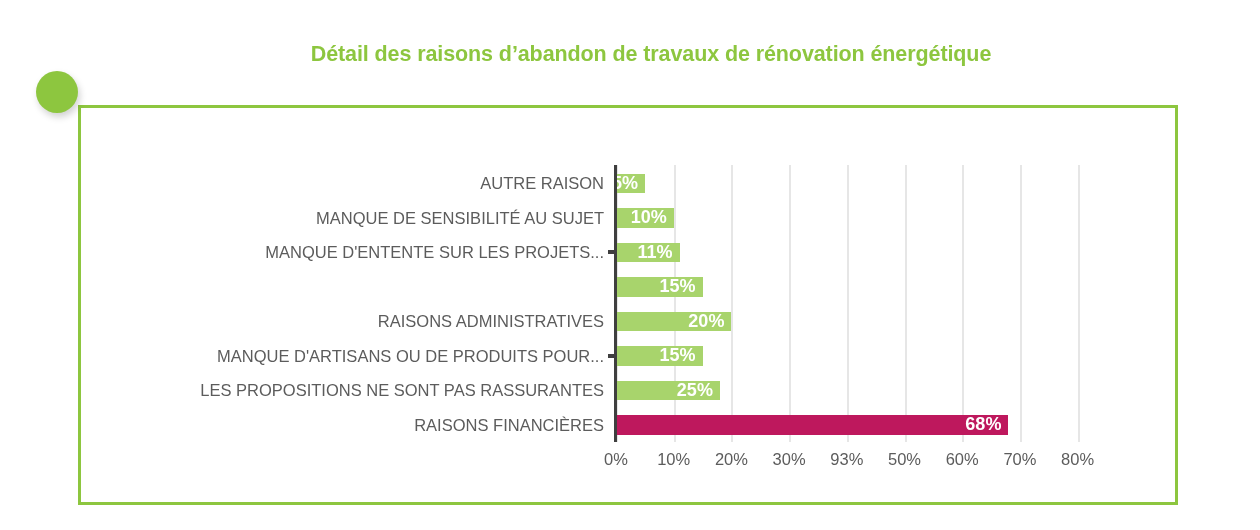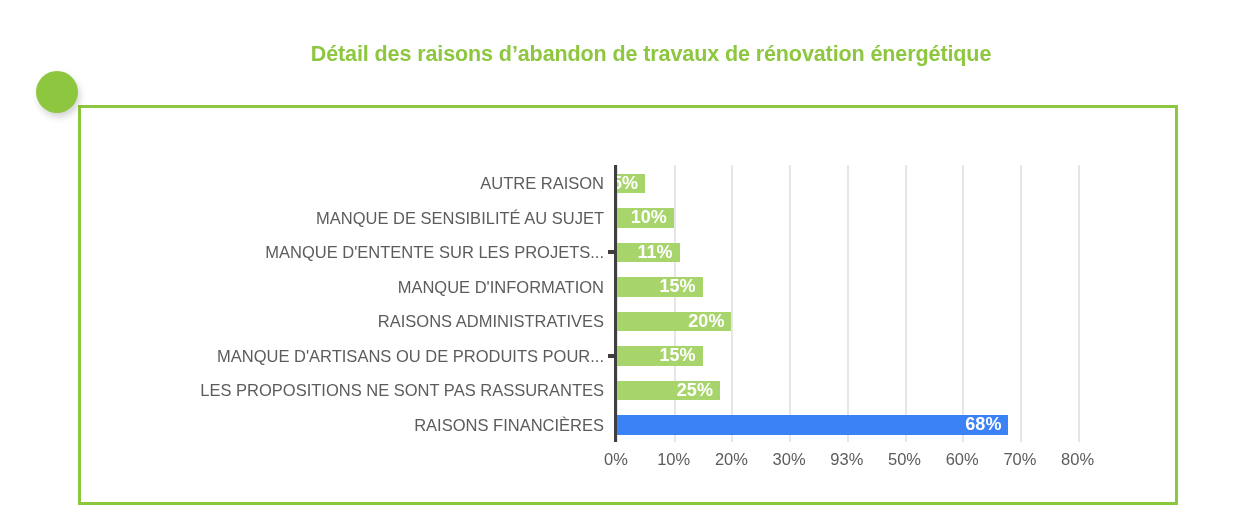--- a/index.html
+++ b/index.html
@@ -118,21 +118,21 @@
   }
   .bar {
     position: absolute;
     left: 0;
     top: 7.5px;
     height: 19.5px;
     background: #A8D46C;
     overflow: hidden;
     white-space: nowrap;
   }
-  .bar.accent { background: #3b82f6; }
+  .bar.accent { background: #be185d; }
   .bar-value {
     position: absolute;
     right: 7px;
     top: 0;
     height: 19.5px;
     line-height: 19.5px;
     font-size: 18px;
     font-weight: bold;
     color: #ffffff;
   }
@@ -186,21 +186,20 @@
 
     <div class="row" style="top:69px">
       <span class="cat-label">MANQUE D'ENTENTE SUR LES PROJETS...</span>
       <span class="tickmark"></span>
       <div class="bar" style="width:63.5px">
         <span class="bar-value">11%</span>
       </div>
     </div>
 
     <div class="row" style="top:103.5px">
-      <span class="cat-label">MANQUE D'INFORMATION</span>
       <div class="bar" style="width:86.6px">
         <span class="bar-value">15%</span>
       </div>
     </div>
 
     <div class="row" style="top:138px">
       <span class="cat-label">RAISONS ADMINISTRATIVES</span>
       <div class="bar" style="width:115.4px">
         <span class="bar-value">20%</span>
       </div>

